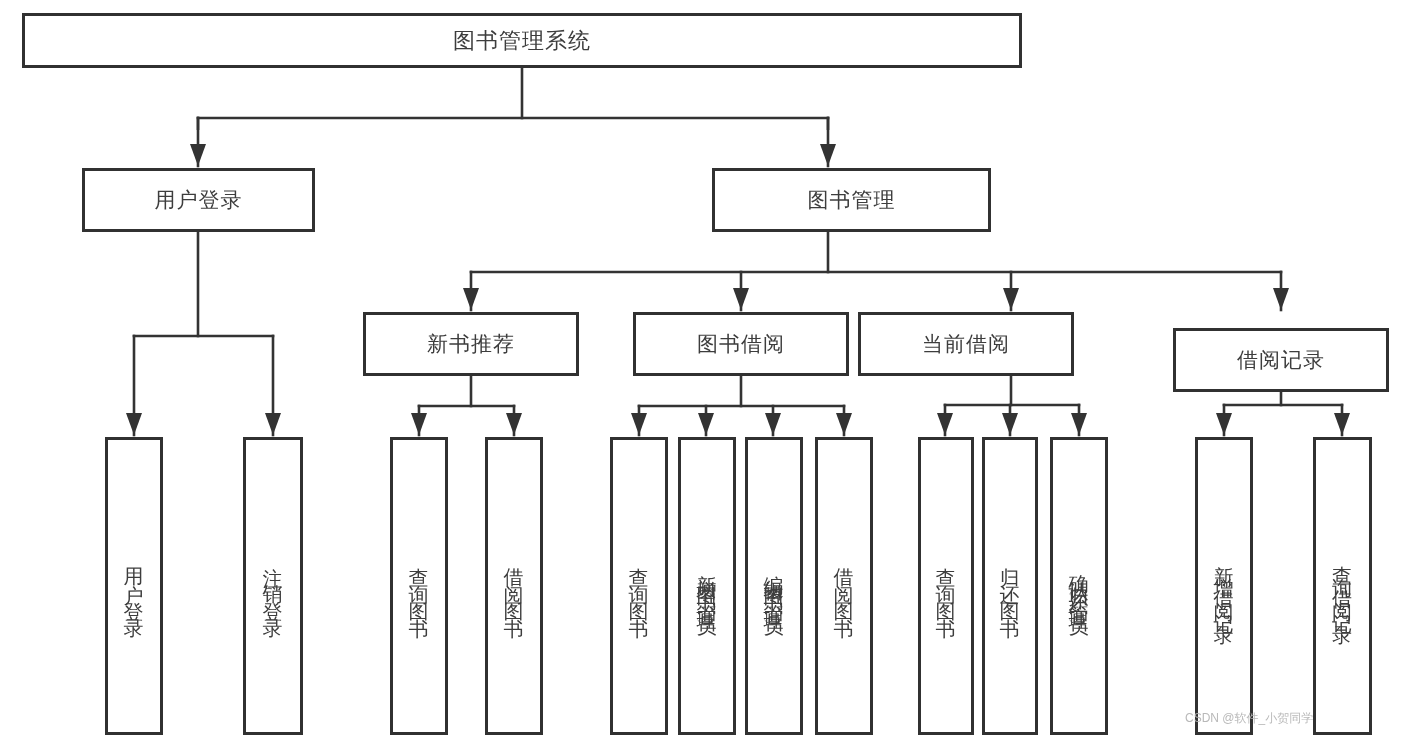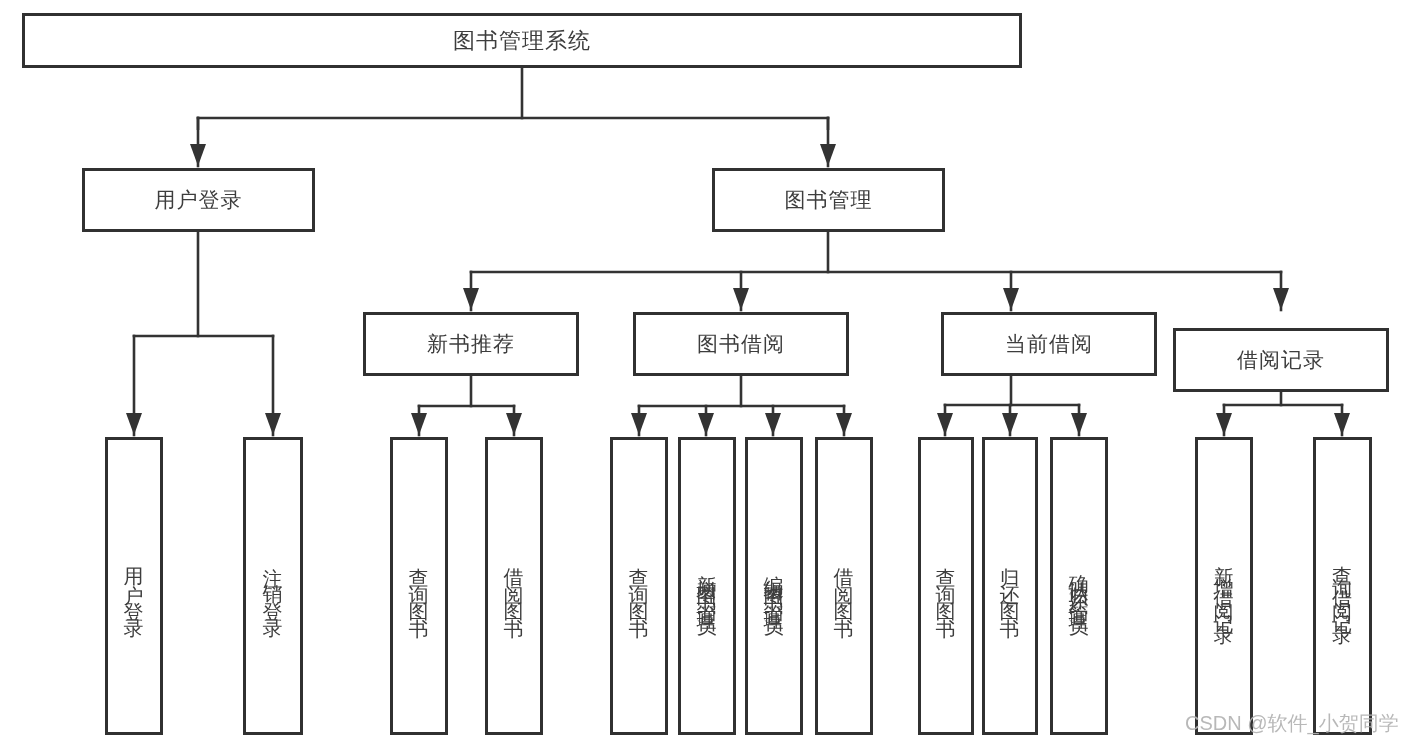--- a/index.html
+++ b/index.html
@@ -34,21 +34,21 @@
     line-height:1;
     white-space:nowrap;
   }
   .sp4{letter-spacing:17px;}
   .sp6{letter-spacing:12px;}
   .sp9{letter-spacing:6px;}
   .watermark{
     position:absolute;
     left:1185px;top:710px;
     width:212px;
-    font-size:20px;
+    font-size:12px;
     color:var(--watermark);
     white-space:nowrap;
     z-index:5;
     opacity:.92;
   }
 </style>
 </head>
 <body>
 
 <div class="canvas">
@@ -125,31 +125,31 @@
     </g>
   </svg>
 
   <div class="node root" style="left:22px;top:13px;width:1000px;height:55px">
     <span class="hl">图书管理系统</span>
   </div>
 
   <div class="node" style="left:82px;top:168px;width:233px;height:64px">
     <span class="hl">用户登录</span>
   </div>
-  <div class="node" style="left:712px;top:168px;width:233px;height:64px">
+  <div class="node" style="left:712px;top:168px;width:279px;height:64px">
     <span class="hl">图书管理</span>
   </div>
 
   <div class="node" style="left:633px;top:312px;width:216px;height:64px">
     <span class="hl">图书借阅</span>
   </div>
   <div class="node" style="left:363px;top:312px;width:216px;height:64px">
     <span class="hl">新书推荐</span>
   </div>
-  <div class="node" style="left:941px;top:312px;width:216px;height:64px">
+  <div class="node" style="left:858px;top:312px;width:216px;height:64px">
     <span class="hl">当前借阅</span>
   </div>
   <div class="node" style="left:1173px;top:328px;width:216px;height:64px">
     <span class="hl">借阅记录</span>
   </div>
 
   <div class="node leaf" style="left:105px;width:58px">
     <span class="vl sp4">用户登录</span>
   </div>
   <div class="node leaf" style="left:243px;width:60px">

